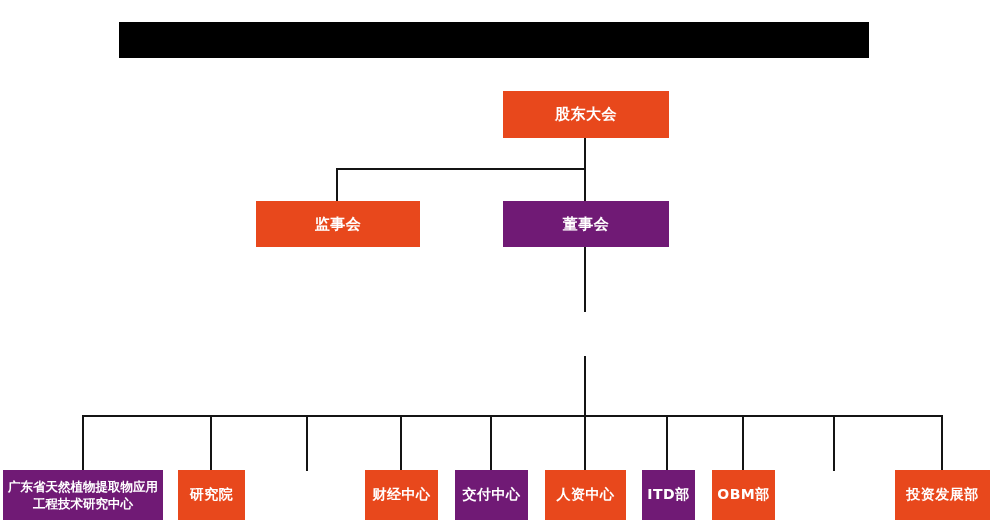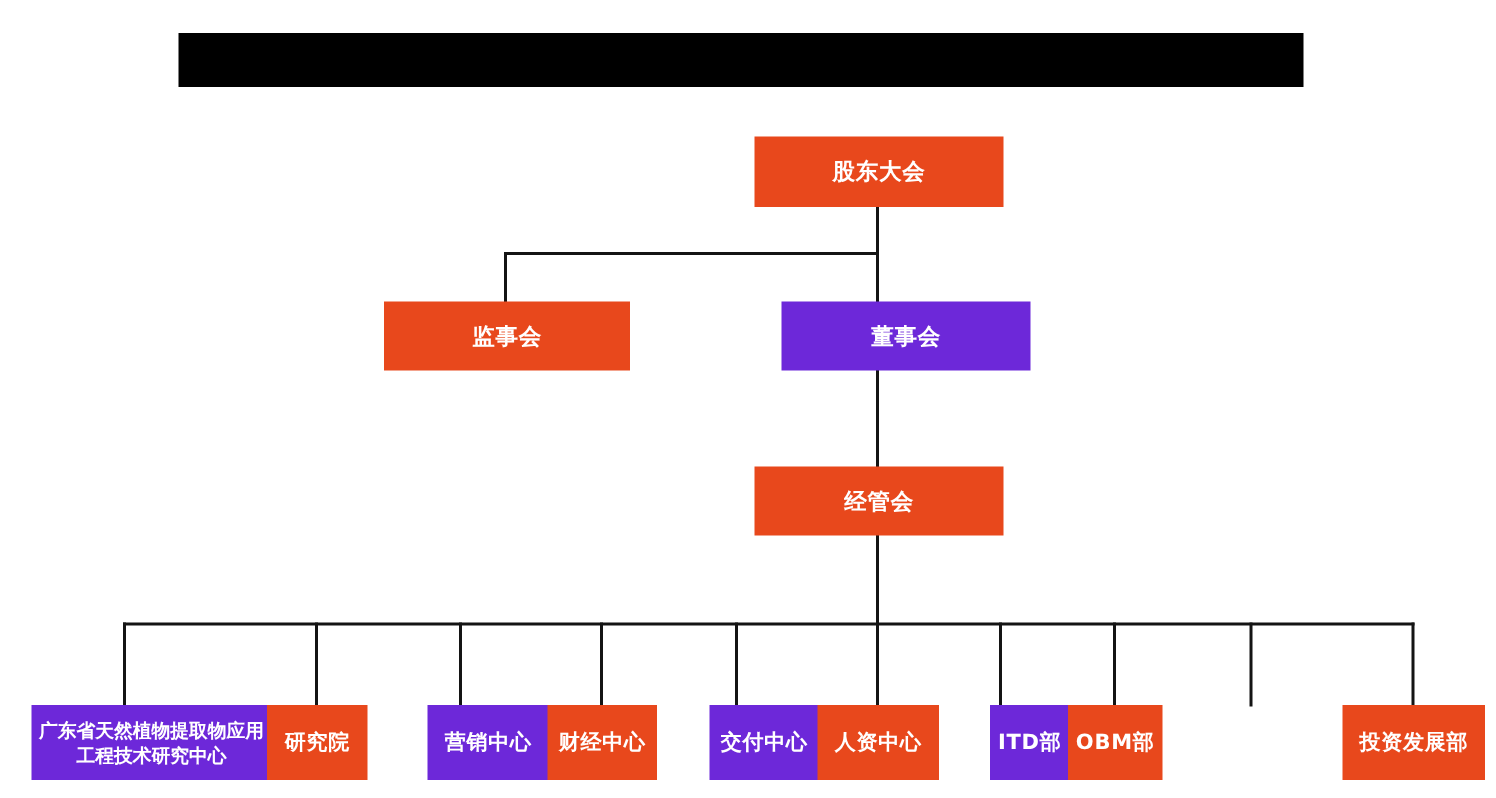--- a/index.html
+++ b/index.html
@@ -24,21 +24,21 @@
     align-items: center;
     justify-content: center;
     color: #ffffff;
     font-weight: bold;
     font-size: 15px;
     text-align: center;
     box-sizing: border-box;
     letter-spacing: 0.5px;
   }
   .primary   { background: #E8481C; }
-  .secondary { background: #6d28d9; margin-left: 18px; }
+  .secondary { background: #701a75; }
   .dept { top: 470px; height: 50px; font-size: 14px; }
   .dept-long {
     font-size: 12.5px;
     line-height: 1.4;
     letter-spacing: 0px;
     padding: 2px 5px;
   }
   .line {
     position: absolute;
     background: #141414;
@@ -67,25 +67,23 @@
   <div class="line" style="left:666px; top:415px; width:2px; height:56px;"></div>
   <div class="line" style="left:742px; top:415px; width:2px; height:56px;"></div>
   <div class="line" style="left:833px; top:415px; width:2px; height:56px;"></div>
   <div class="line" style="left:941px; top:415px; width:2px; height:56px;"></div>
 
   <div class="node primary" style="left:503px; top:91px; width:166px; height:47px;">股东大会</div>
 
   <div class="node primary row2" style="left:256px; width:164px;">监事会</div>
   <div class="node secondary row2" style="left:503px; width:166px;">董事会</div>
 
-  <div class="node primary" style="left:503px; top:311px; width:166px; height:46px;">经管会</div>
 
   <div class="node secondary dept dept-long" style="left:3px; width:160px;">广东省天然植物提取物应用工程技术研究中心</div>
   <div class="node primary dept" style="left:178px; width:67px;">研究院</div>
-  <div class="node secondary dept" style="left:267px; width:81px;">营销中心</div>
   <div class="node primary dept" style="left:365px; width:73px;">财经中心</div>
   <div class="node secondary dept" style="left:455px; width:73px;">交付中心</div>
   <div class="node primary dept" style="left:545px; width:81px;">人资中心</div>
   <div class="node secondary dept" style="left:642px; width:53px;">ITD部</div>
   <div class="node primary dept" style="left:712px; width:63px;">OBM部</div>
   <div class="node primary dept" style="left:895px; width:95px;">投资发展部</div>
 
 </div>
 
 </body></html>

